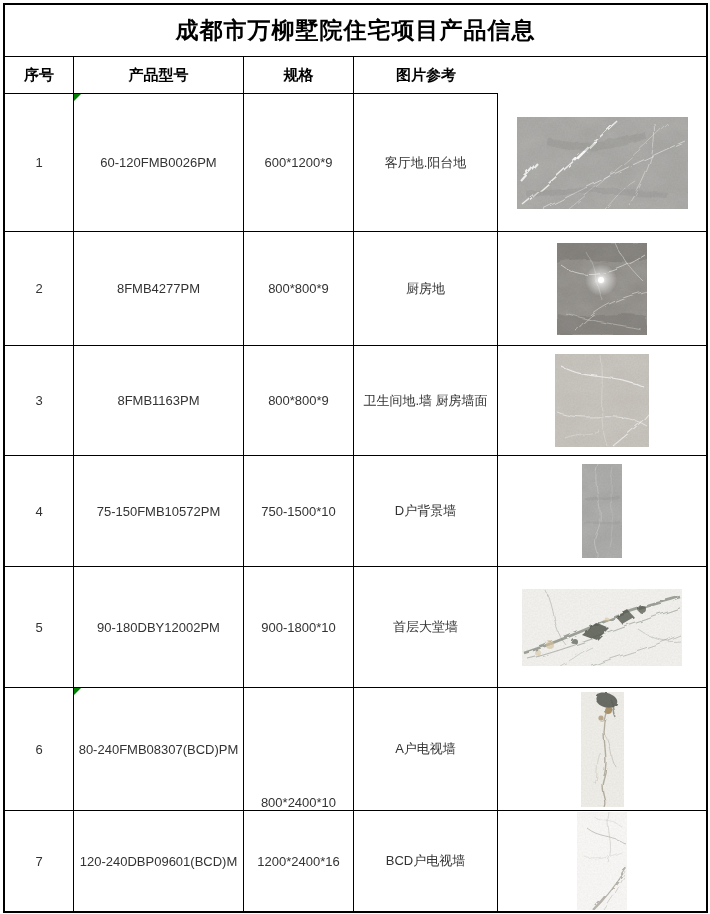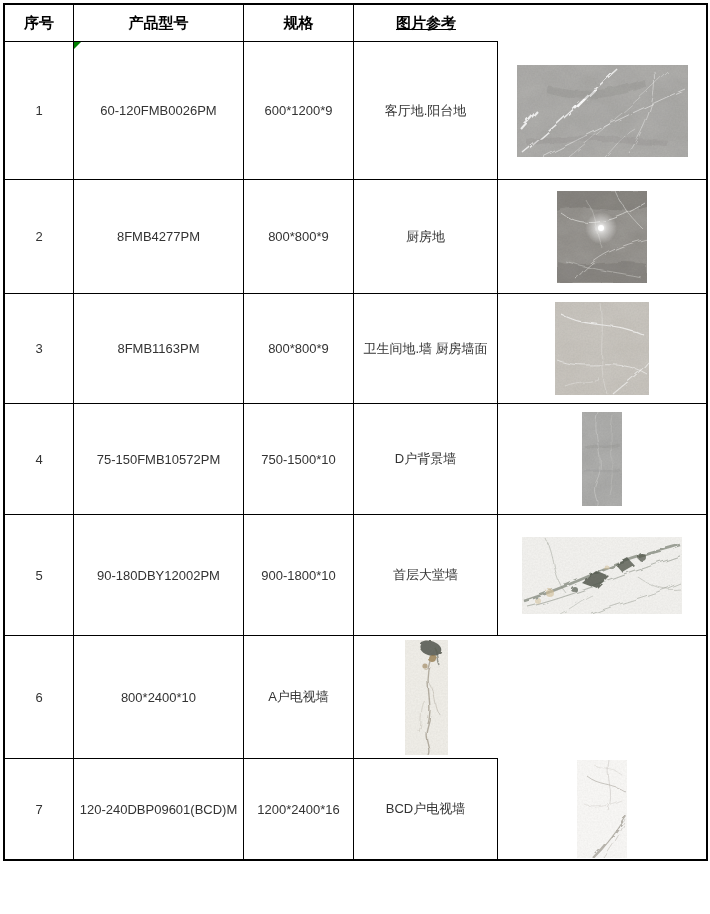--- a/index.html
+++ b/index.html
@@ -39,25 +39,26 @@
     border-right:7px solid transparent;
   }
   .imgwrap{display:flex;align-items:center;justify-content:center;width:100%;height:100%;}
   .imgwrap svg{display:block;}
 </style>
 </head>
 <body>
 
 <div class="sheet">
   <div class="ptable" style="width: 701px;">
+    <div class="title-cell" id="titleCell" style="height: 52px; width: 701px;">成都市万柳墅院住宅项目产品信息</div>
     <div class="trow header" id="headerRow" style="grid-template-columns: 69px 170px 110px 144px 208px; text-align: center;">
         <div class="cell" style="height: 37px;">序号</div>
         <div class="cell" style="height: 37px;">产品型号</div>
         <div class="cell" style="height: 37px;">规格</div>
-        <div class="cell lastcol" style="height: 37px; text-decoration: underline;">图片参考</div>
+        <div class="cell lastcol" style="height: 37px;">图片参考</div>
       </div>
     <div id="bodyRows">
         <div class="trow brow" style="grid-template-columns: 69px 170px 110px 144px 208px;">
           <div class="cell" style="height: 138px;">
             <span>1</span>
           </div>
           <div class="cell" style="height: 138px;">
             <div class="err"></div>
             <span>60-120FMB0026PM</span>
           </div>
@@ -299,20 +300,24 @@
 
   </svg>
             </div>
           </div>
         </div>
         <div class="trow brow" style="grid-template-columns: 69px 170px 110px 144px 208px;">
           <div class="cell" style="height: 123px;">
             <span>6</span>
           </div>
           <div class="cell" style="height: 123px;">
+            <div class="err"></div>
+            <span>80-240FMB08307(BCD)PM</span>
+          </div>
+          <div class="cell" style="height: 123px; align-items: flex-end;">
             <span>800*2400*10</span>
           </div>
           <div class="cell" style="height: 123px;">
             <span>A户电视墙</span>
           </div>
           <div class="cell lastcol" style="height: 123px;">
             <div class="imgwrap">
               <svg width="43" height="115" viewBox="0 0 43 115" xmlns="http://www.w3.org/2000/svg">
    <defs>
     <filter id="wig5" x="-20%" y="-20%" width="140%" height="140%">

